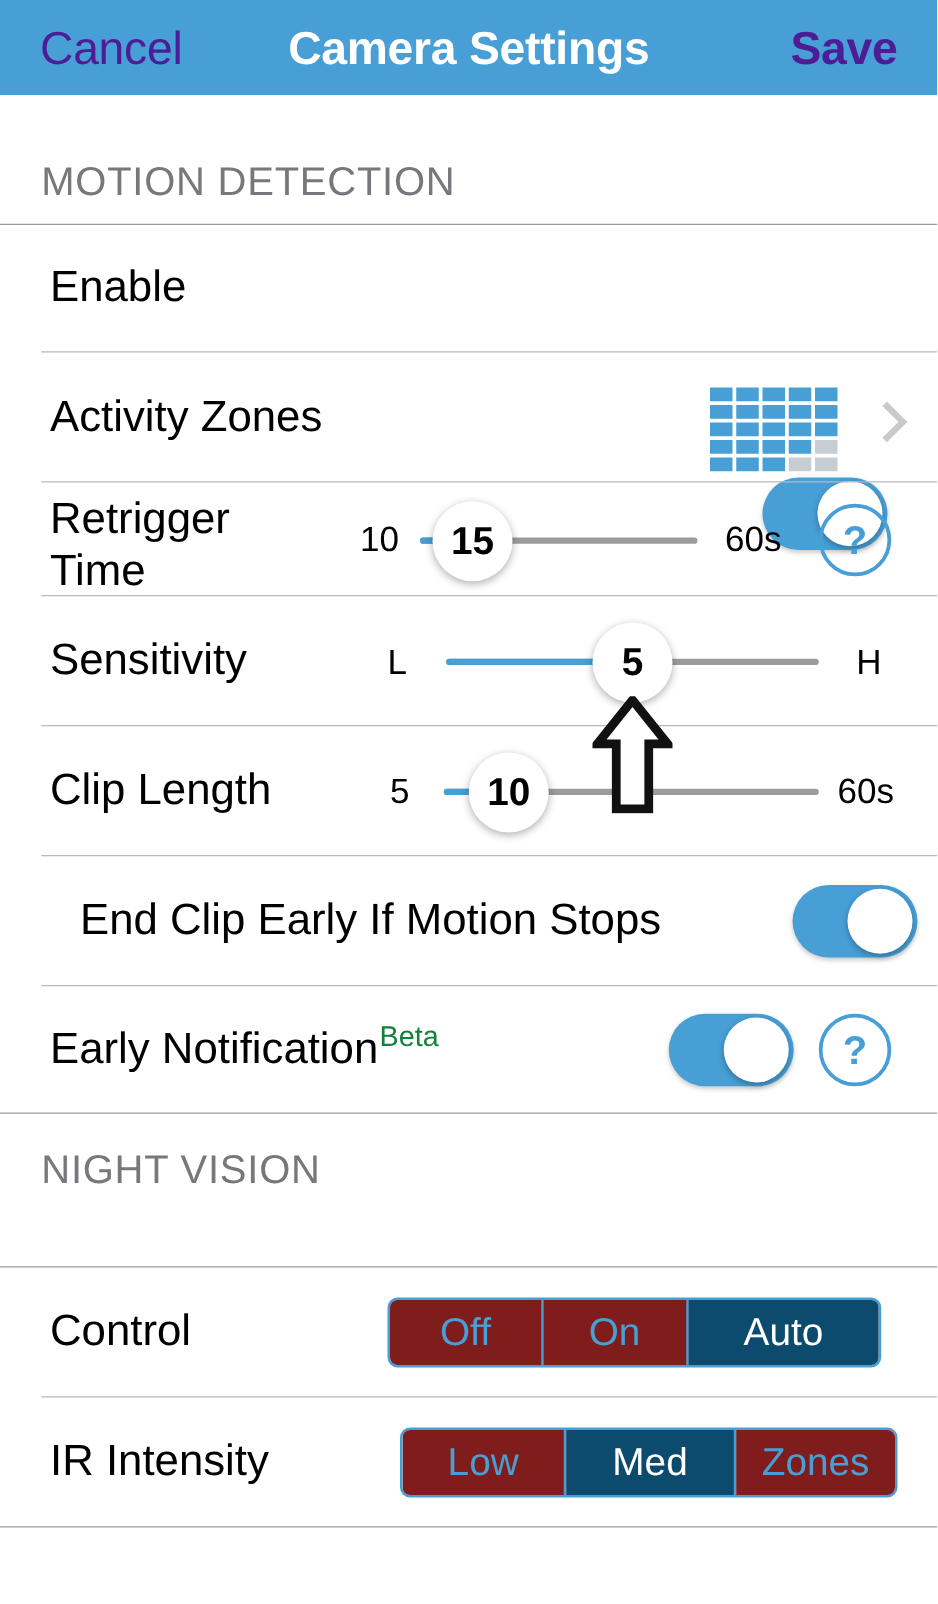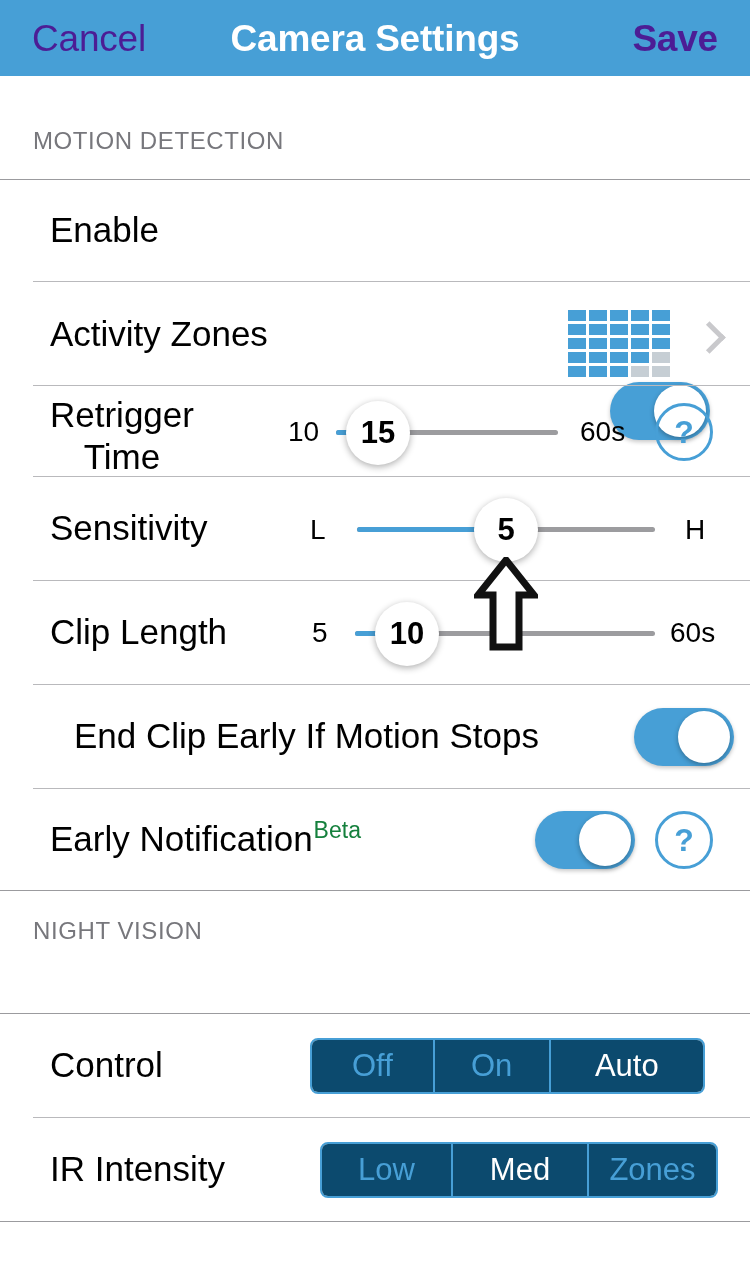--- a/index.html
+++ b/index.html
@@ -49,21 +49,21 @@
     text-align: center;
     top: 20px;
   }
   .nav-save { font-weight: bold; }
 
   
   .section-header {
     position: absolute;
     left: 33px;
     color: #77777c;
-    font-size: 24px;
+    font-size: 32px;
     letter-spacing: 0.6px;
     white-space: nowrap;
   }
 
   
   .divider {
     position: absolute;
     height: 1px;
     background: #9b9b9e;
   }
@@ -71,26 +71,25 @@
 
   
   .row {
     position: absolute;
     left: 0;
     width: 750px;
     box-sizing: border-box;
   }
   .row-label {
     position: absolute;
-    left: 50px;
+    left: 40px;
     color: #000000;
     font-size: 35px;
     line-height: 42px;
     white-space: pre-line;
-    text-align: center;
   }
   .beta-tag {
     color: #15803d;
     font-size: 23px;
     vertical-align: super;
     line-height: 1;
     margin-left: 1px;
   }
 
   
@@ -193,21 +192,21 @@
     overflow: hidden;
     box-sizing: border-box;
     height: 56px;
   }
   .segmented .seg {
     display: flex;
     align-items: center;
     justify-content: center;
     color: #479fd6;
     font-size: 31px;
-    background: #0c4a6e;
+    background: #7f1d1d;
     border-right: 2px solid #479fd6;
     box-sizing: border-box;
   }
   .segmented .seg:last-child { border-right: none; }
   .segmented .seg.active {
     background: #0c4a6e;
     color: #ffffff;
   }
 
   

